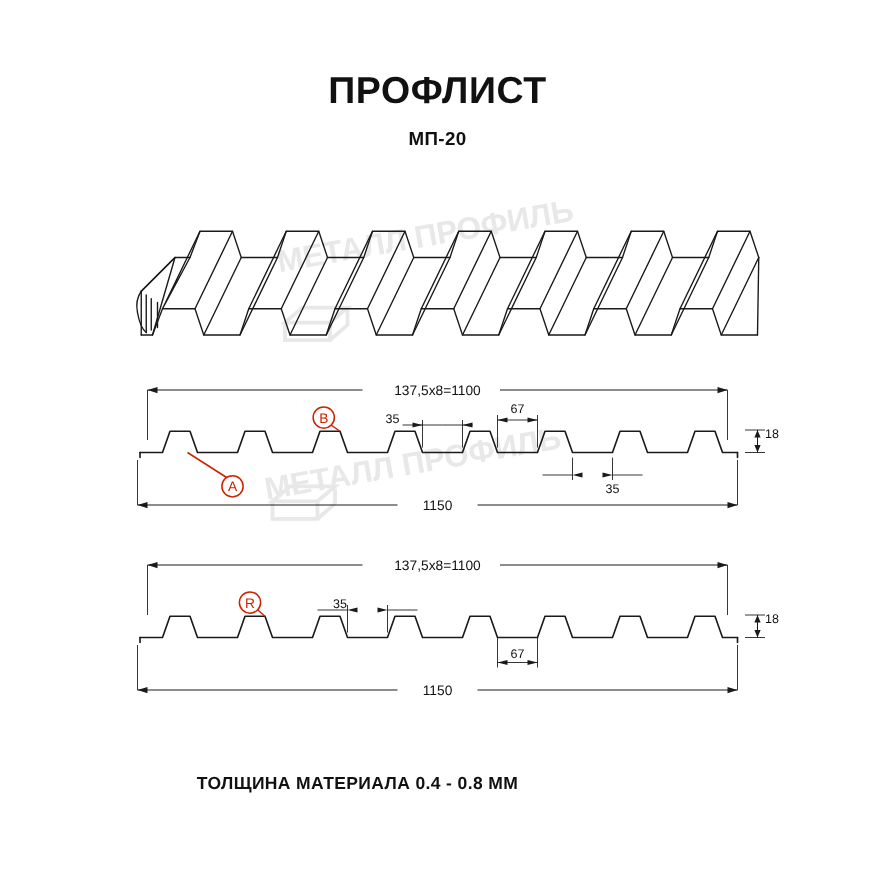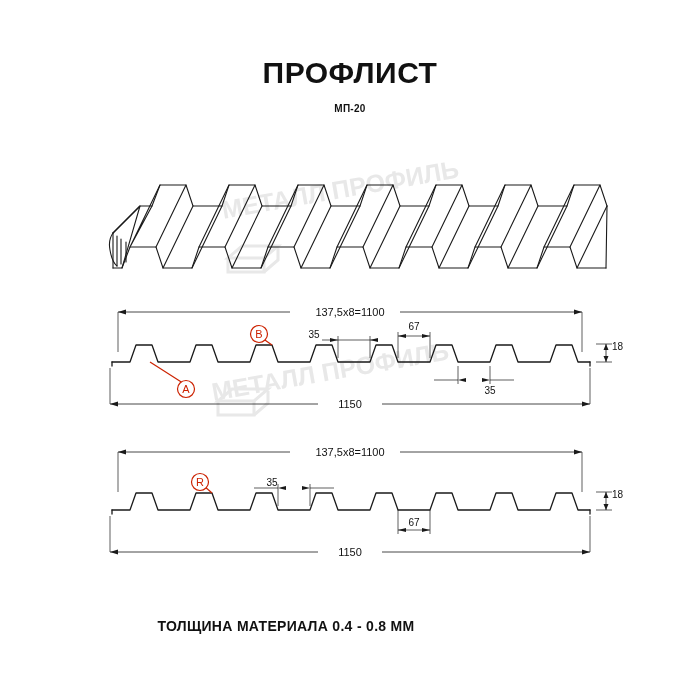--- a/index.html
+++ b/index.html
@@ -27,21 +27,21 @@
     text-align: center;
   }
   .title {
     font-size: 30px;
     font-weight: bold;
     letter-spacing: 0.5px;
     color: #111;
     line-height: 1.1;
   }
   .subtitle {
-    font-size: 10px;
+    font-size: 15px;
     font-weight: bold;
     color: #111;
     margin-top: 14px;
     letter-spacing: 0.3px;
   }
   .footer-note {
     position: absolute;
     left: 0;
     top: 618px;
     width: 572px;

